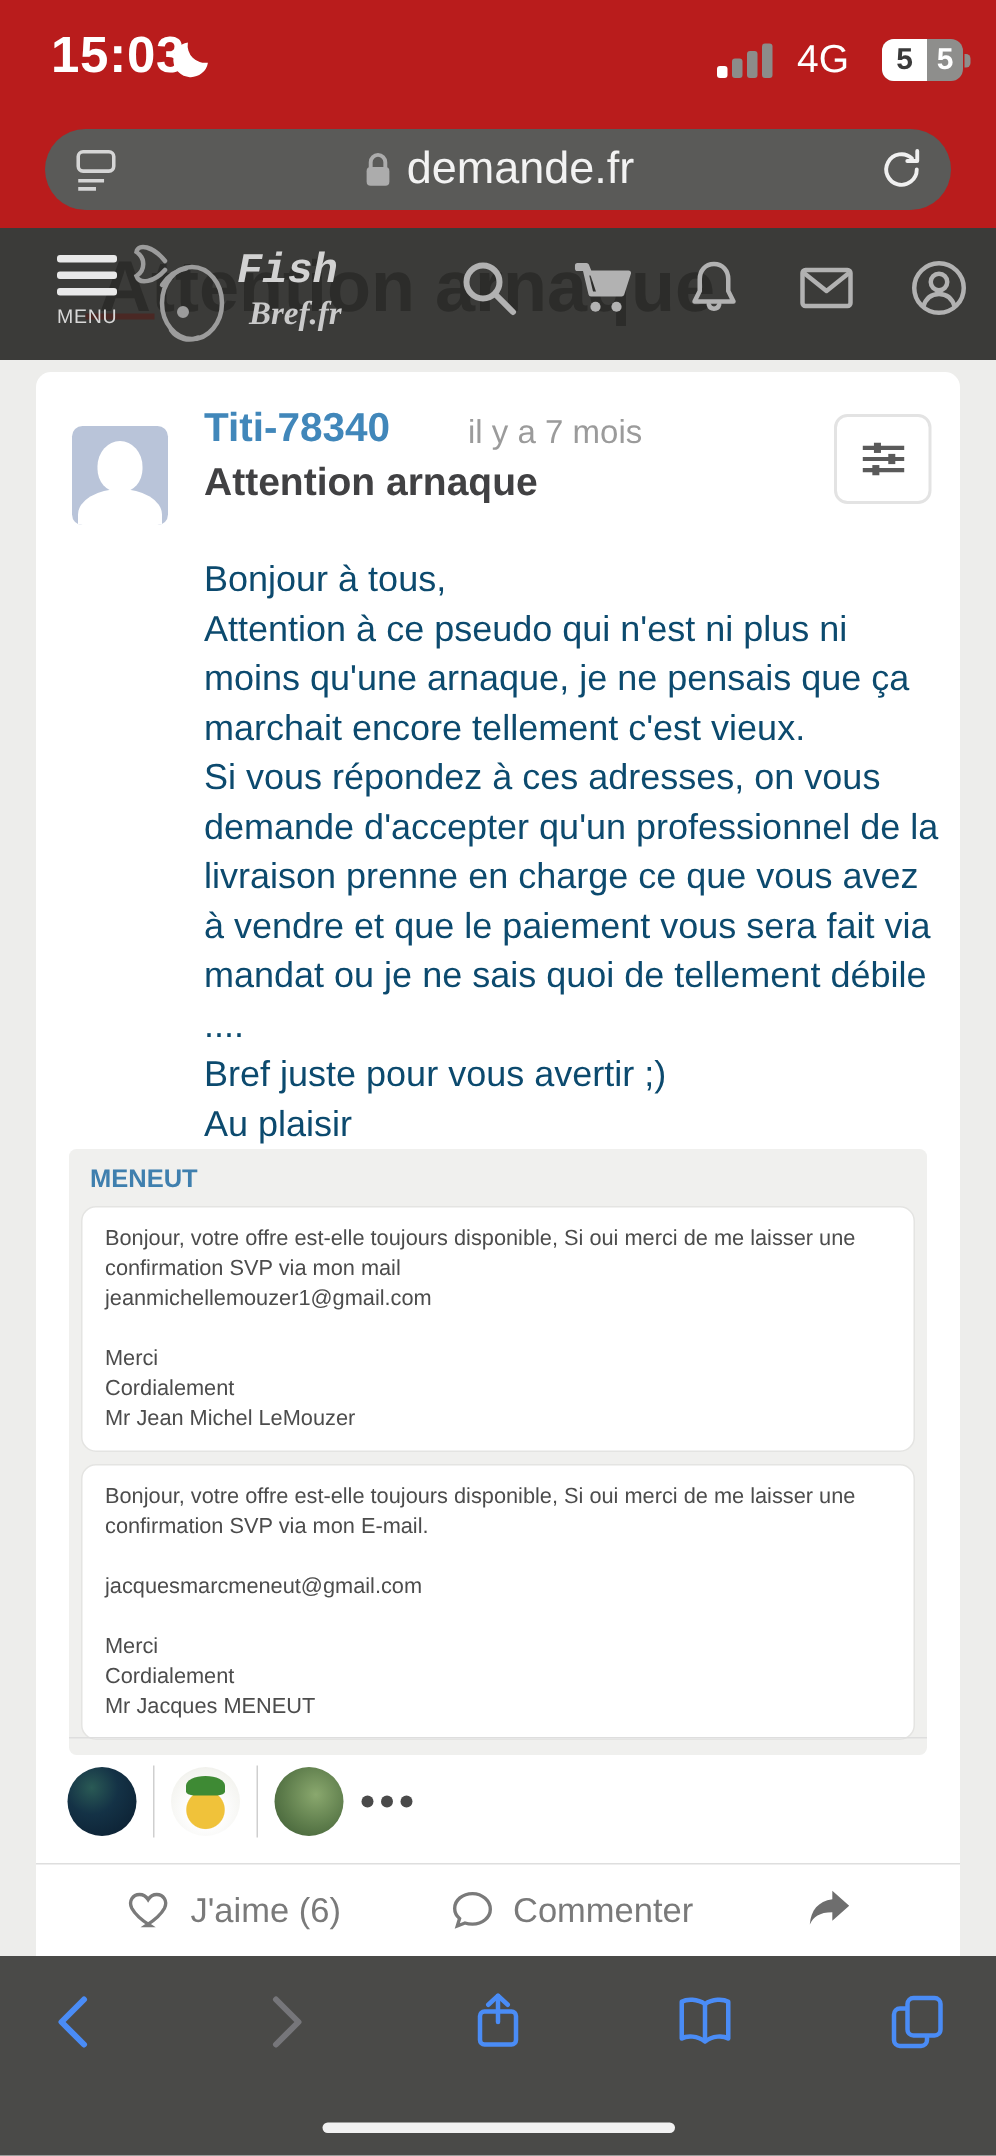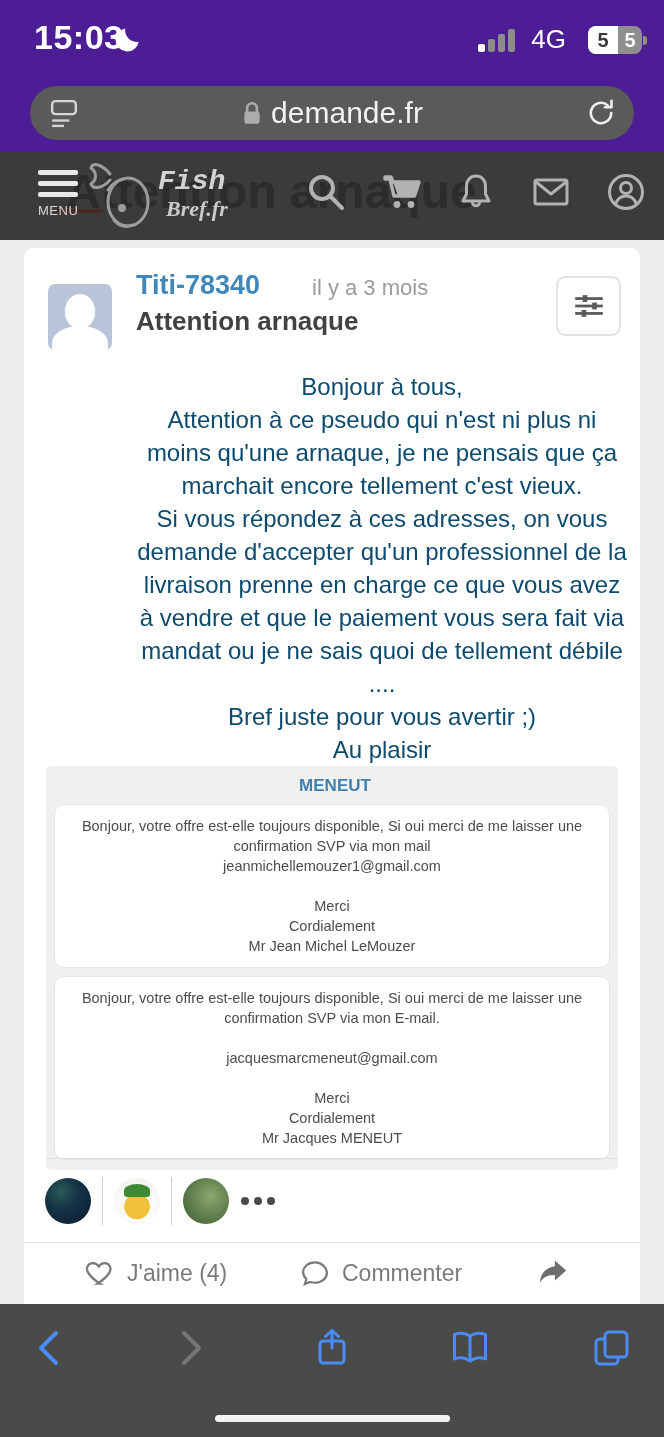--- a/index.html
+++ b/index.html
@@ -1,20 +1,20 @@
 <!DOCTYPE html>
 <html><head>
 <meta charset="utf-8">
 <style>
   html,body{margin:0;padding:0;}
   body{font-family:"Liberation Sans","DejaVu Sans",sans-serif;background:#222;}
   .phone{position:relative;width:664px;height:1437px;overflow:hidden;background:#ededeb;margin:0 auto;}
 
   
-  .chrome{position:absolute;top:0;left:0;width:664px;height:152px;background:#4c1d95;}
+  .chrome{position:absolute;top:0;left:0;width:664px;height:152px;background:#b91c1c;}
   .statusbar{position:absolute;top:0;left:0;width:664px;height:80px;}
   .time{position:absolute;left:34px;top:18px;color:#fff;font-size:34px;font-weight:bold;letter-spacing:.5px;}
   .moon{position:absolute;left:113px;top:24px;width:30px;height:30px;}
   .sig{position:absolute;right:142px;top:28px;width:44px;height:24px;display:flex;align-items:flex-end;gap:3px;}
   .sig i{display:block;width:7px;border-radius:2px;background:#8c8c8a;}
   .sig i.on{background:#fff;}
   .net{position:absolute;right:98px;top:24px;color:#fff;font-size:26px;text-align:center;}
   .batt{position:absolute;right:22px;top:26px;width:54px;height:28px;border-radius:8px;background:#8e8e8c;overflow:hidden;display:flex;}
   .batt .bl{width:30px;background:#fff;color:#3a3a3a;font-size:20px;font-weight:bold;display:flex;align-items:center;justify-content:center;}
   .batt .br{flex:1;color:#fff;font-size:20px;font-weight:bold;display:flex;align-items:center;justify-content:center;}
@@ -32,21 +32,21 @@
   .menu{position:absolute;left:38px;top:18px;width:44px;}
   .menu .bar{height:5px;background:#e9e9e9;border-radius:2px;margin-bottom:6px;width:40px;}
   .menu .lbl{color:#d8d8d8;font-size:13px;letter-spacing:.5px;margin-top:4px;}
   .logo{position:absolute;left:88px;top:4px;width:120px;height:80px;color:#b5b5b5;}
   .logo .t1{position:absolute;left:70px;top:10px;font-family:Liberation Mono, monospace;font-style:italic;font-weight:bold;font-size:28px;color:#d2d2d2;}
   .logo .t2{position:absolute;left:78px;top:40px;font-family:"Liberation Serif","DejaVu Serif",serif;font-style:italic;font-weight:bold;font-size:22px;color:#cacaca;}
   .hicons{position:absolute;right:18px;top:20px;display:flex;gap:35px;align-items:center;}
   .hicons .ic{width:40px;height:40px;color:#b2b2b2;}
 
   
-  .page{position:absolute;top:240px;left:0;width:664px;height:1064px;background:#ededeb;text-align:center;}
+  .page{position:absolute;top:240px;left:0;width:664px;height:1064px;background:#ededeb;}
   .card{position:absolute;left:24px;top:8px;width:616px;height:1056px;background:#fff;border-radius:10px 10px 0 0;}
 
   .avatar{position:absolute;left:24px;top:36px;width:64px;height:66px;border-radius:7px;background:#b9c4d9;overflow:hidden;}
   .avatar .head{position:absolute;left:17px;top:10px;width:30px;height:34px;border-radius:50% 50% 45% 45%;background:#fff;}
   .avatar .bust{position:absolute;left:4px;top:42px;width:56px;height:34px;border-radius:50% 50% 0 0;background:#fff;}
 
   .author{position:absolute;left:112px;top:22px;font-size:27px;font-weight:bold;color:#4187ba;}
   .when{position:absolute;left:288px;top:27px;font-size:22px;color:#9b9b9b;}
   .ptitle{position:absolute;left:112px;top:58px;font-size:26px;font-weight:bold;color:#414143;}
 
@@ -205,21 +205,21 @@
   </div>
 
   <div class="page">
     <div class="card">
 
       <div class="avatar">
         <div class="head"></div>
           <div class="bust"></div>
       </div>
       <div class="author">Titi-78340</div>
-      <div class="when">il y a 3 mois</div>
+      <div class="when">il y a 7 mois</div>
       <div class="ptitle">Attention arnaque</div>
 
       <div class="filterbtn">
         <svg viewBox="0 0 32 26">
           <g stroke="#5a5a5a" stroke-width="2.6">
             <line x1="3" y1="6" x2="29" y2="6"></line>
             <line x1="3" y1="13" x2="29" y2="13"></line>
             <line x1="3" y1="20" x2="29" y2="20"></line>
           </g>
           <rect x="10" y="2.8" width="4.4" height="6.4" fill="#5a5a5a"></rect>
@@ -266,21 +266,21 @@
           </div>
       </div>
 
       <div class="div2"></div>
 
       <div class="actions">
         <div class="act act-like">
           <svg viewBox="0 0 24 24" fill="none" stroke="#7a7a7a" stroke-width="1.8">
             <path d="M12 20.5s-7.3-4.7-9.7-9.2C.4 7.5 2.9 4 6.4 4c2.1 0 3.6 1.1 4.6 2.7C12 5.1 13.5 4 15.6 4c3.5 0 6 3.5 4.1 7.3-2.4 4.5-9.7 9.2-9.7 9.2z"></path>
           </svg>
-          <span>J'aime (4)</span>
+          <span>J'aime (6)</span>
         </div>
         <div class="act act-comment">
           <svg viewBox="0 0 24 24" fill="none" stroke="#7a7a7a" stroke-width="1.8">
             <path d="M12 3.5c-5.3 0-9.5 3.5-9.5 7.9 0 2.1 1 4 2.6 5.4l-1.2 4 4.1-1.6c1.2.4 2.6.6 4 .6 5.3 0 9.5-3.5 9.5-7.9S17.3 3.5 12 3.5z"></path>
           </svg>
           <span>Commenter</span>
         </div>
         <div class="act act-share">
           <svg viewBox="0 0 24 24">
             <path d="M13.5 6.5V2l9 8-9 8v-4.5C6.5 13.5 3.5 16 1.5 20 2 12.5 6 7.5 13.5 6.5z" fill="#6e6e6e"></path>

